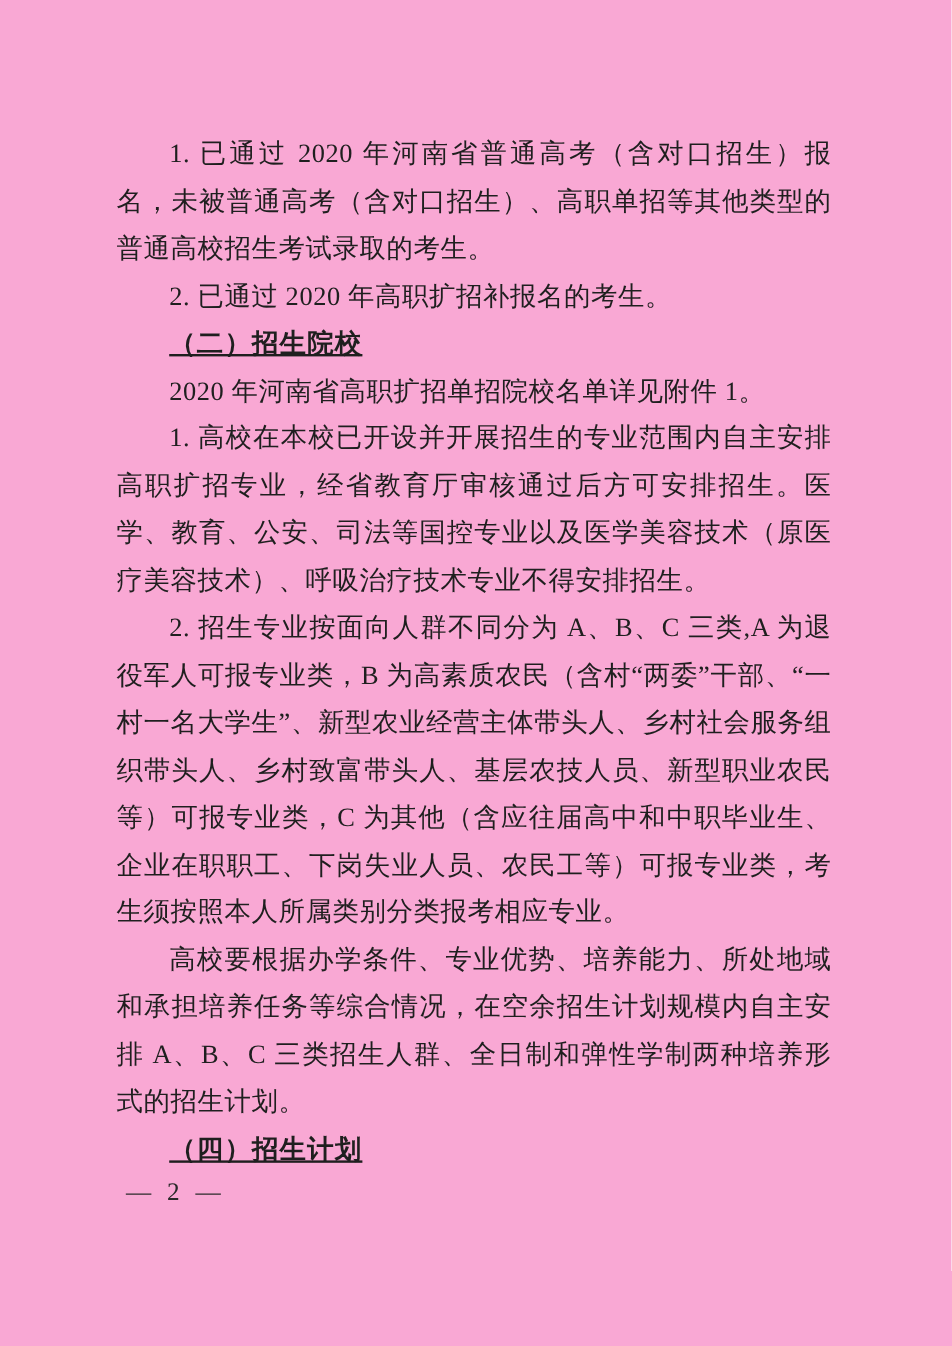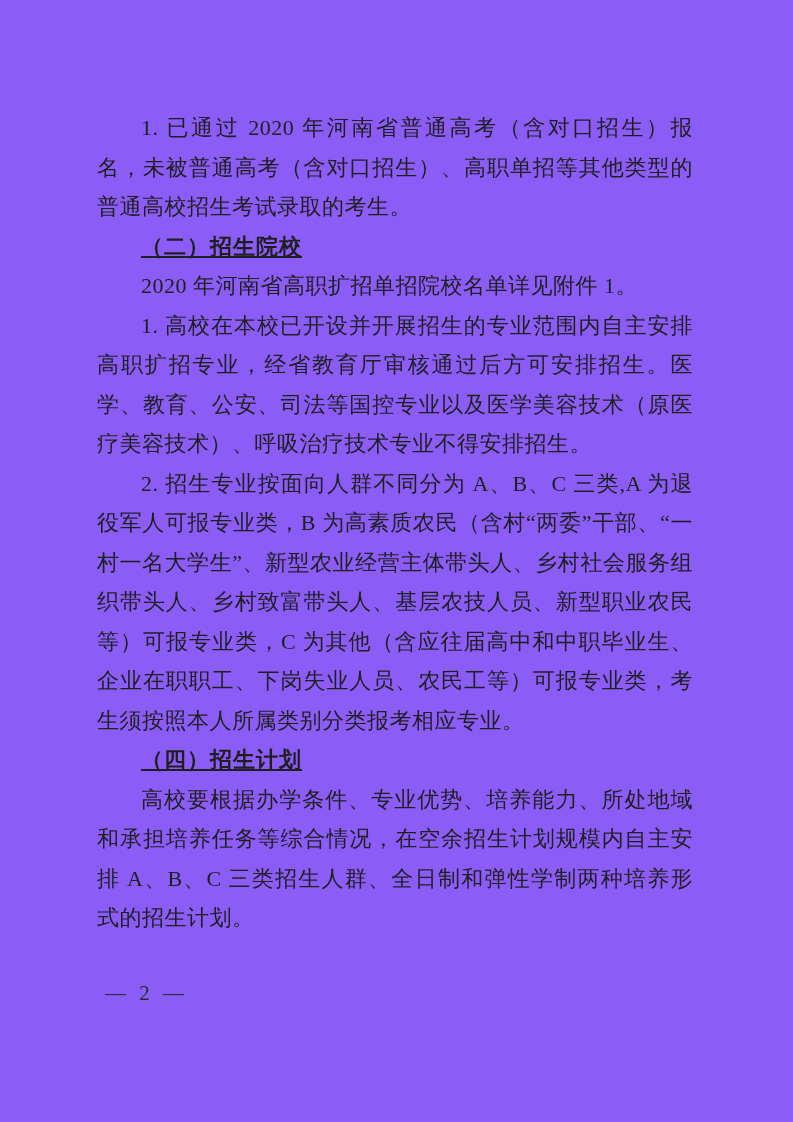--- a/index.html
+++ b/index.html
@@ -4,21 +4,21 @@
 <style>
   html, body {
     margin: 0;
     padding: 0;
     background: #ffffff;
   }
   .doc-page {
     position: relative;
     width: 793px;
     height: 1122px;
-    background: #8b5cf6;
+    background: #f9a8d4;
     overflow: hidden;
     font-family: "Liberation Serif", "DejaVu Serif", serif;
   }
   .doc-body {
     position: absolute;
     left: 97px;
     top: 108px;
     width: 596px;
   }
   .para {
@@ -46,21 +46,22 @@
     letter-spacing: 4px;
     font-family: "Liberation Serif", "DejaVu Serif", serif;
   }
 </style>
 </head>
 <body>
 
 <div class="doc-page">
   <div class="doc-body">
     <p class="para">1. 已通过 2020 年河南省普通高考（含对口招生）报名，未被普通高考（含对口招生）、高职单招等其他类型的普通高校招生考试录取的考生。</p>
+    <p class="para">2. 已通过 2020 年高职扩招补报名的考生。</p>
     <p class="para heading">（二）招生院校</p>
     <p class="para">2020 年河南省高职扩招单招院校名单详见附件 1。</p>
     <p class="para">1. 高校在本校已开设并开展招生的专业范围内自主安排高职扩招专业，经省教育厅审核通过后方可安排招生。医学、教育、公安、司法等国控专业以及医学美容技术（原医疗美容技术）、呼吸治疗技术专业不得安排招生。</p>
     <p class="para">2. 招生专业按面向人群不同分为 A、B、C 三类,A 为退役军人可报专业类，B 为高素质农民（含村“两委”干部、“一村一名大学生”、新型农业经营主体带头人、乡村社会服务组织带头人、乡村致富带头人、基层农技人员、新型职业农民等）可报专业类，C 为其他（含应往届高中和中职毕业生、企业在职职工、下岗失业人员、农民工等）可报专业类，考生须按照本人所属类别分类报考相应专业。</p>
+    <p class="para">高校要根据办学条件、专业优势、培养能力、所处地域和承担培养任务等综合情况，在空余招生计划规模内自主安排 A、B、C 三类招生人群、全日制和弹性学制两种培养形式的招生计划。</p>
     <p class="para heading">（四）招生计划</p>
-    <p class="para">高校要根据办学条件、专业优势、培养能力、所处地域和承担培养任务等综合情况，在空余招生计划规模内自主安排 A、B、C 三类招生人群、全日制和弹性学制两种培养形式的招生计划。</p>
   </div>
   <div class="page-number">— 2 —</div>
 </div>
 
 </body></html>

